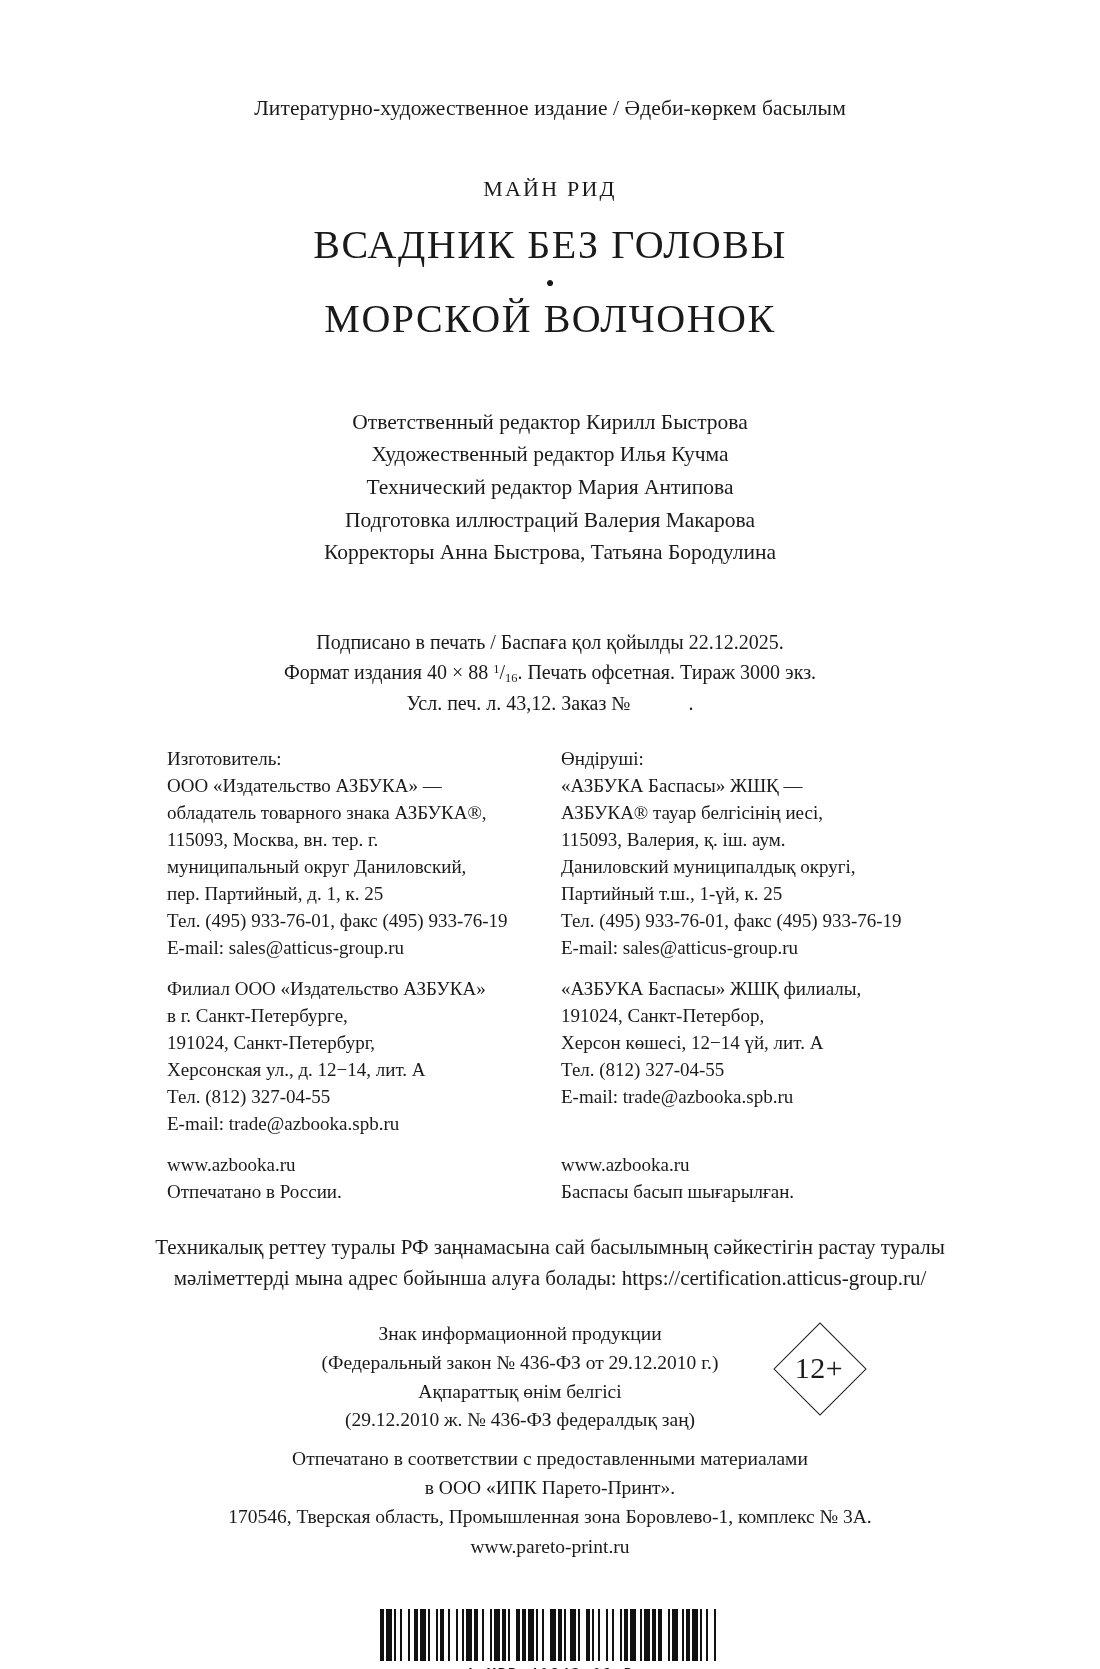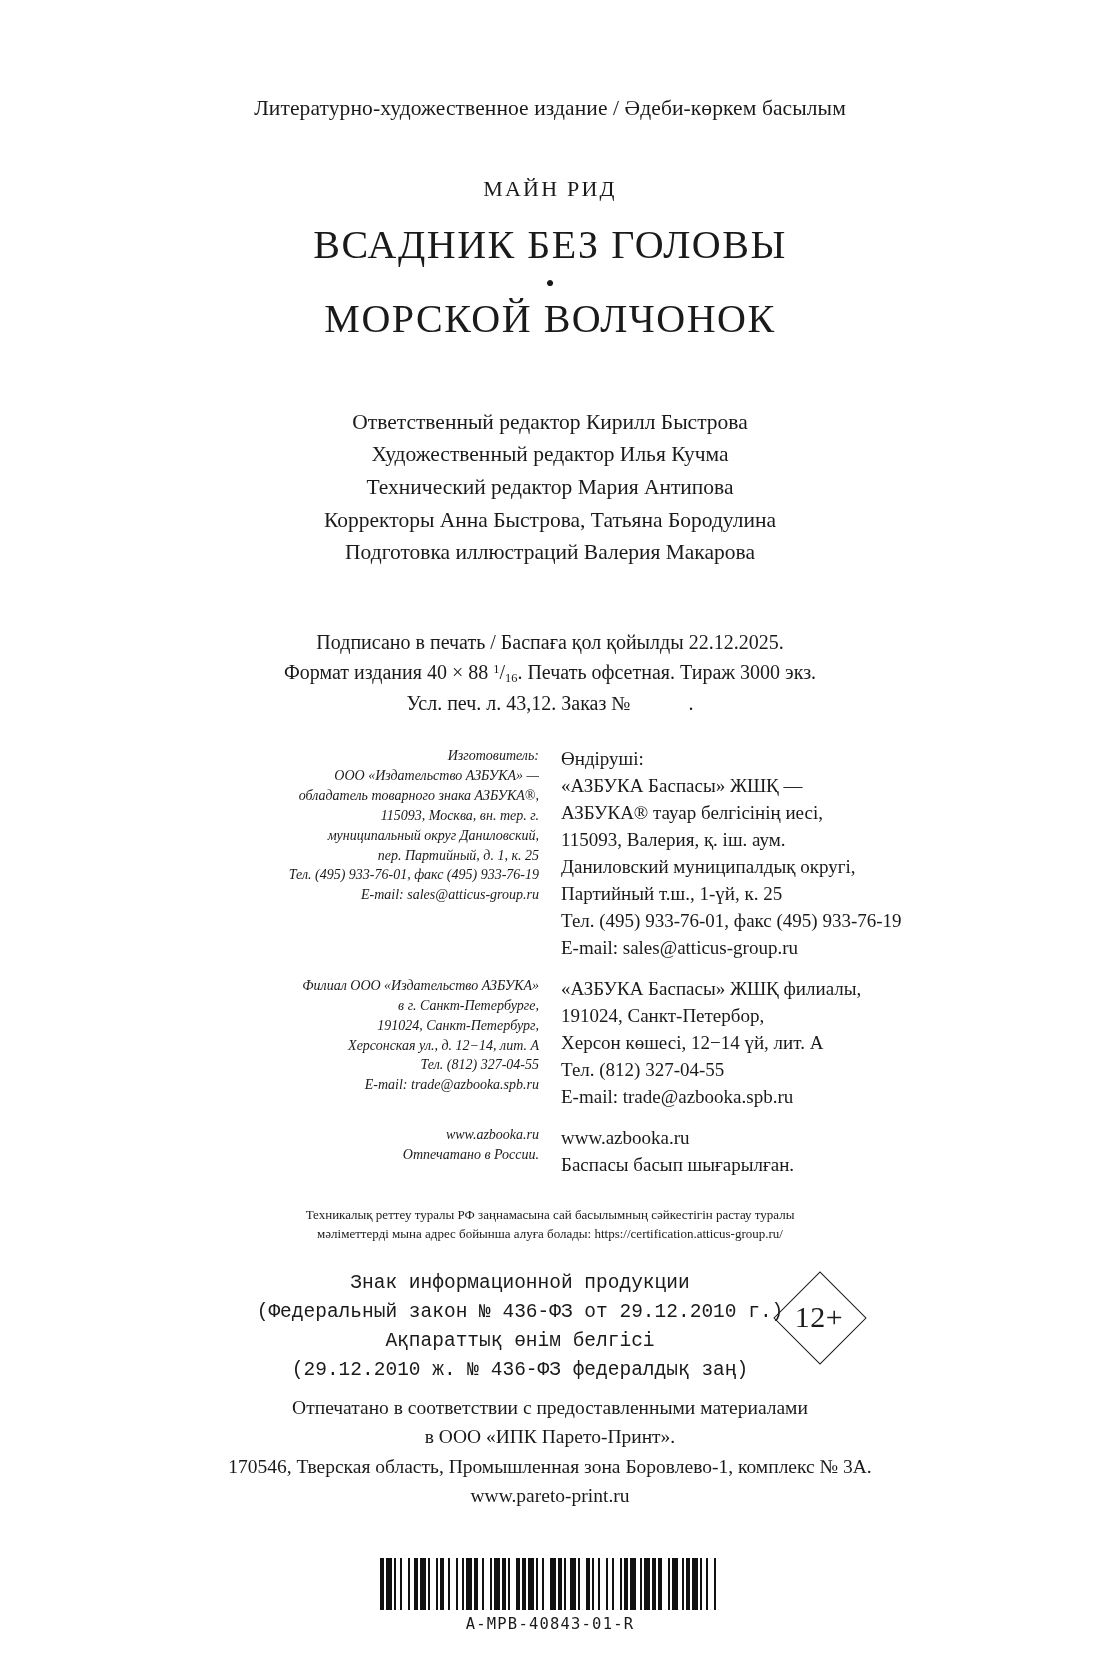--- a/index.html
+++ b/index.html
@@ -83,56 +83,54 @@
   
   .imprint {
     margin-top: 28px;
     display: flex;
     justify-content: center;
     align-items: flex-start;
     gap: 0px;
   }
   .imprint .col-ru {
     width: 372px;
-    text-align: right;
-    font-size: 14px;
+    text-align: left;
+    font-size: 19px;
     line-height: 1.42;
     padding-right: 11px;
-    font-style: italic;
   }
   .imprint .col-kz {
     width: 372px;
     text-align: left;
     font-size: 19px;
     line-height: 1.42;
     padding-left: 11px;
   }
   .imprint-block + .imprint-block { margin-top: 14px; }
   .imprint .line { white-space: nowrap; }
 
   
   .certification {
     margin-top: 26px;
     text-align: center;
-    font-size: 13px;
+    font-size: 21px;
     line-height: 1.48;
   }
 
   
   .infosign-wrap {
     margin-top: 26px;
     position: relative;
     height: 120px;
   }
   .infosign-text {
     text-align: center;
     font-size: 19.5px;
     line-height: 1.48;
     padding-right: 60px;
-    font-family: Liberation Mono, monospace;
   }
   .age-badge {
     position: absolute;
     right: 235px;
     top: 2px;
     width: 92px;
     height: 92px;
   }
   .age-badge .diamond {
     position: absolute;
@@ -204,22 +202,22 @@
   <div class="book-title">ВСАДНИК БЕЗ ГОЛОВЫ</div>
 
   <div class="title-sep">•</div>
 
   <div class="book-title" style="margin-top:0;">МОРСКОЙ ВОЛЧОНОК</div>
 
   <div class="credits">
     <div>Ответственный редактор Кирилл Быстрова</div>
     <div>Художественный редактор Илья Кучма</div>
     <div>Технический редактор Мария Антипова</div>
+    <div>Подготовка иллюстраций Валерия Макарова</div>
     <div>Корректоры Анна Быстрова, Татьяна Бородулина</div>
-    <div>Подготовка иллюстраций Валерия Макарова</div>
   </div>
 
   <div class="print-data">
     <div>Подписано в печать / Баспаға қол қойылды 22.12.2025.</div>
     <div><span>Формат издания 40 × 88 </span><span class="frac"><sup>1</sup><span class="slash">/</span><sub>16</sub></span><span>. Печать офсетная. Тираж 3000 экз.</span></div>
     <div><span>Усл. печ. л. 43,12. Заказ №</span><span class="blankspace"></span><span>.</span></div>
   </div>
 
   <div class="imprint imprint-block">
     <div class="col-ru">

